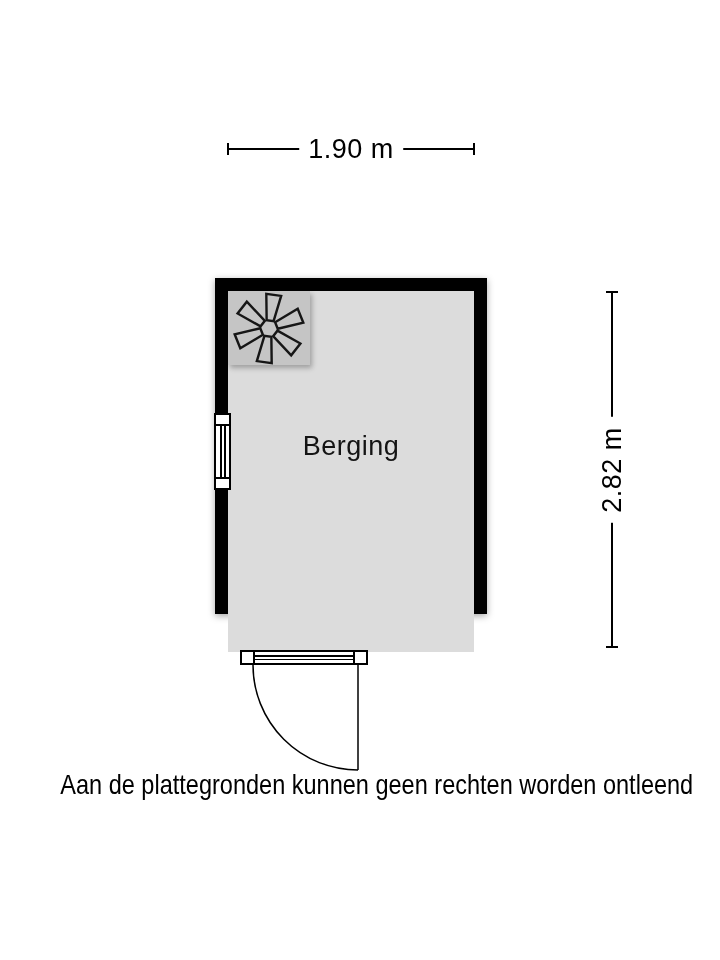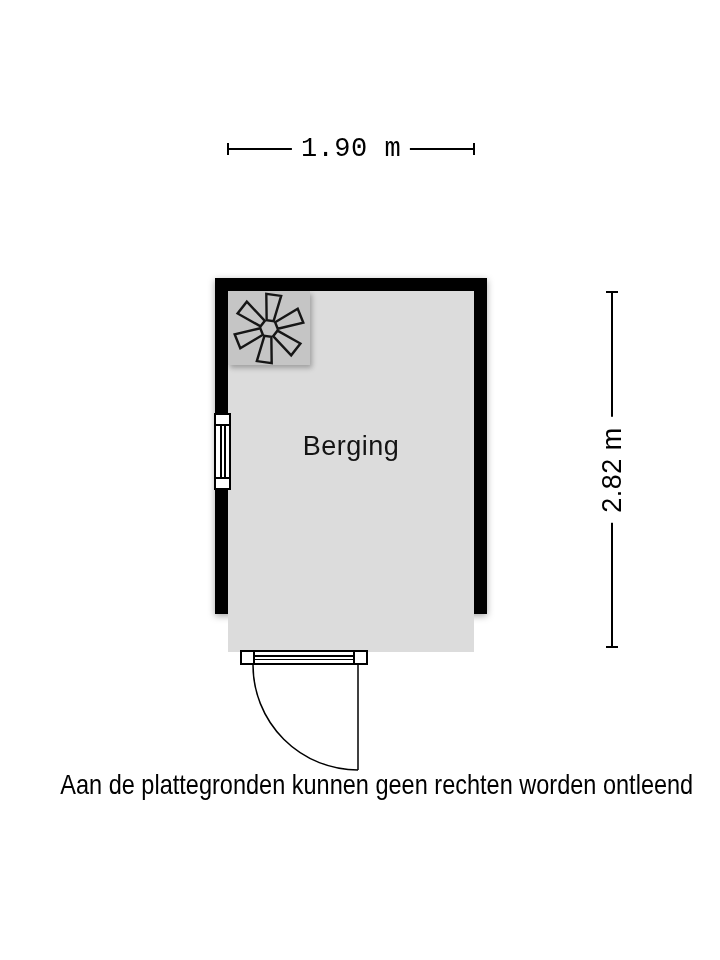--- a/index.html
+++ b/index.html
@@ -3,21 +3,21 @@
 <meta charset="utf-8">
 <style>
   html,body{margin:0;padding:0;}
   body{
     width:720px;height:960px;background:#ffffff;overflow:hidden;
     font-family:"Liberation Sans","DejaVu Sans",sans-serif;color:#000;
   }
   .page{position:relative;width:720px;height:960px;background:#fff;}
 
   
-  .dim-top{position:absolute;left:228px;top:138px;width:246px;height:24px;font-family:Liberation Mono, monospace;}
+  .dim-top{position:absolute;left:228px;top:138px;width:246px;height:24px;}
   .dim-top .dline{position:absolute;left:0;top:10px;width:246px;height:2px;background:#000;}
   .dim-top .tick-l{position:absolute;left:-1px;top:5px;width:2px;height:12px;background:#000;}
   .dim-top .tick-r{position:absolute;right:-1px;top:5px;width:2px;height:12px;background:#000;}
   .dim-top .dlabel{
     position:absolute;left:50%;top:11px;transform:translate(-50%,-50%);
     background:#fff;padding:0 9px;font-size:27px;letter-spacing:.5px;white-space:nowrap;
   }
   .dim-right{position:absolute;left:602px;top:291px;width:20px;height:357px;}
   .dim-right .dline{position:absolute;left:9px;top:0;width:2px;height:357px;background:#000;}
   .dim-right .tick-t{position:absolute;left:4px;top:0;width:12px;height:2px;background:#000;}

